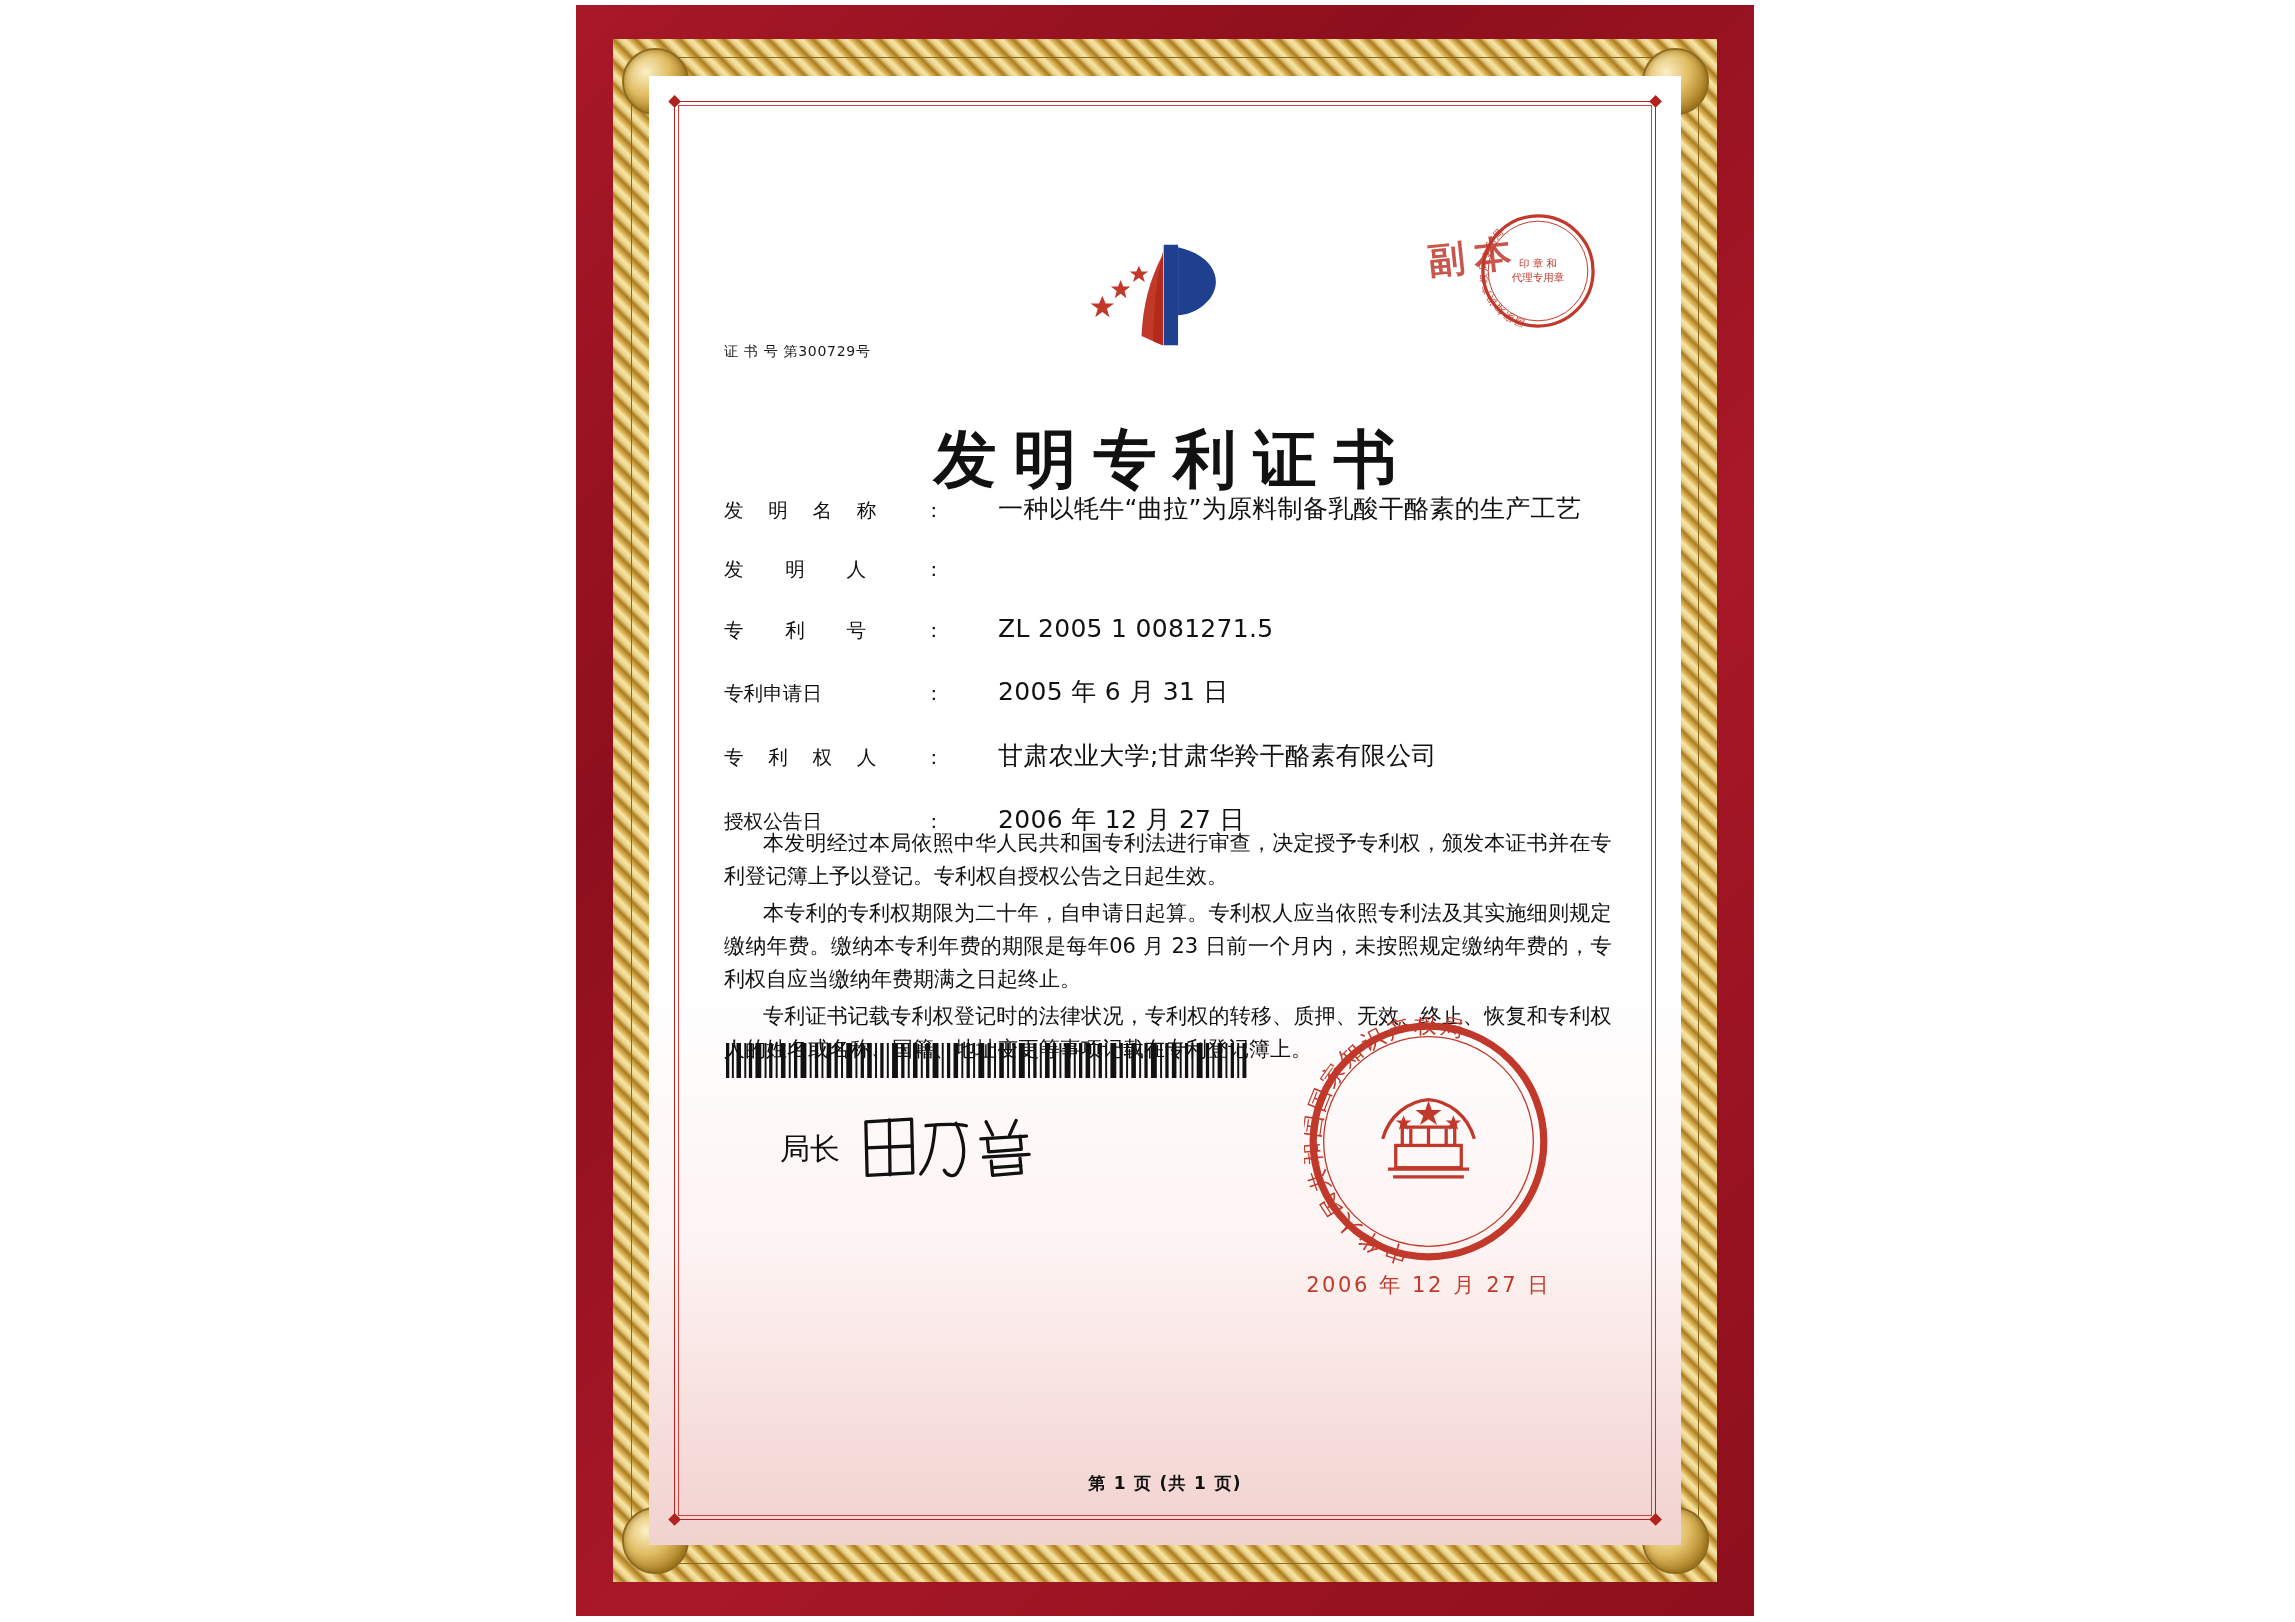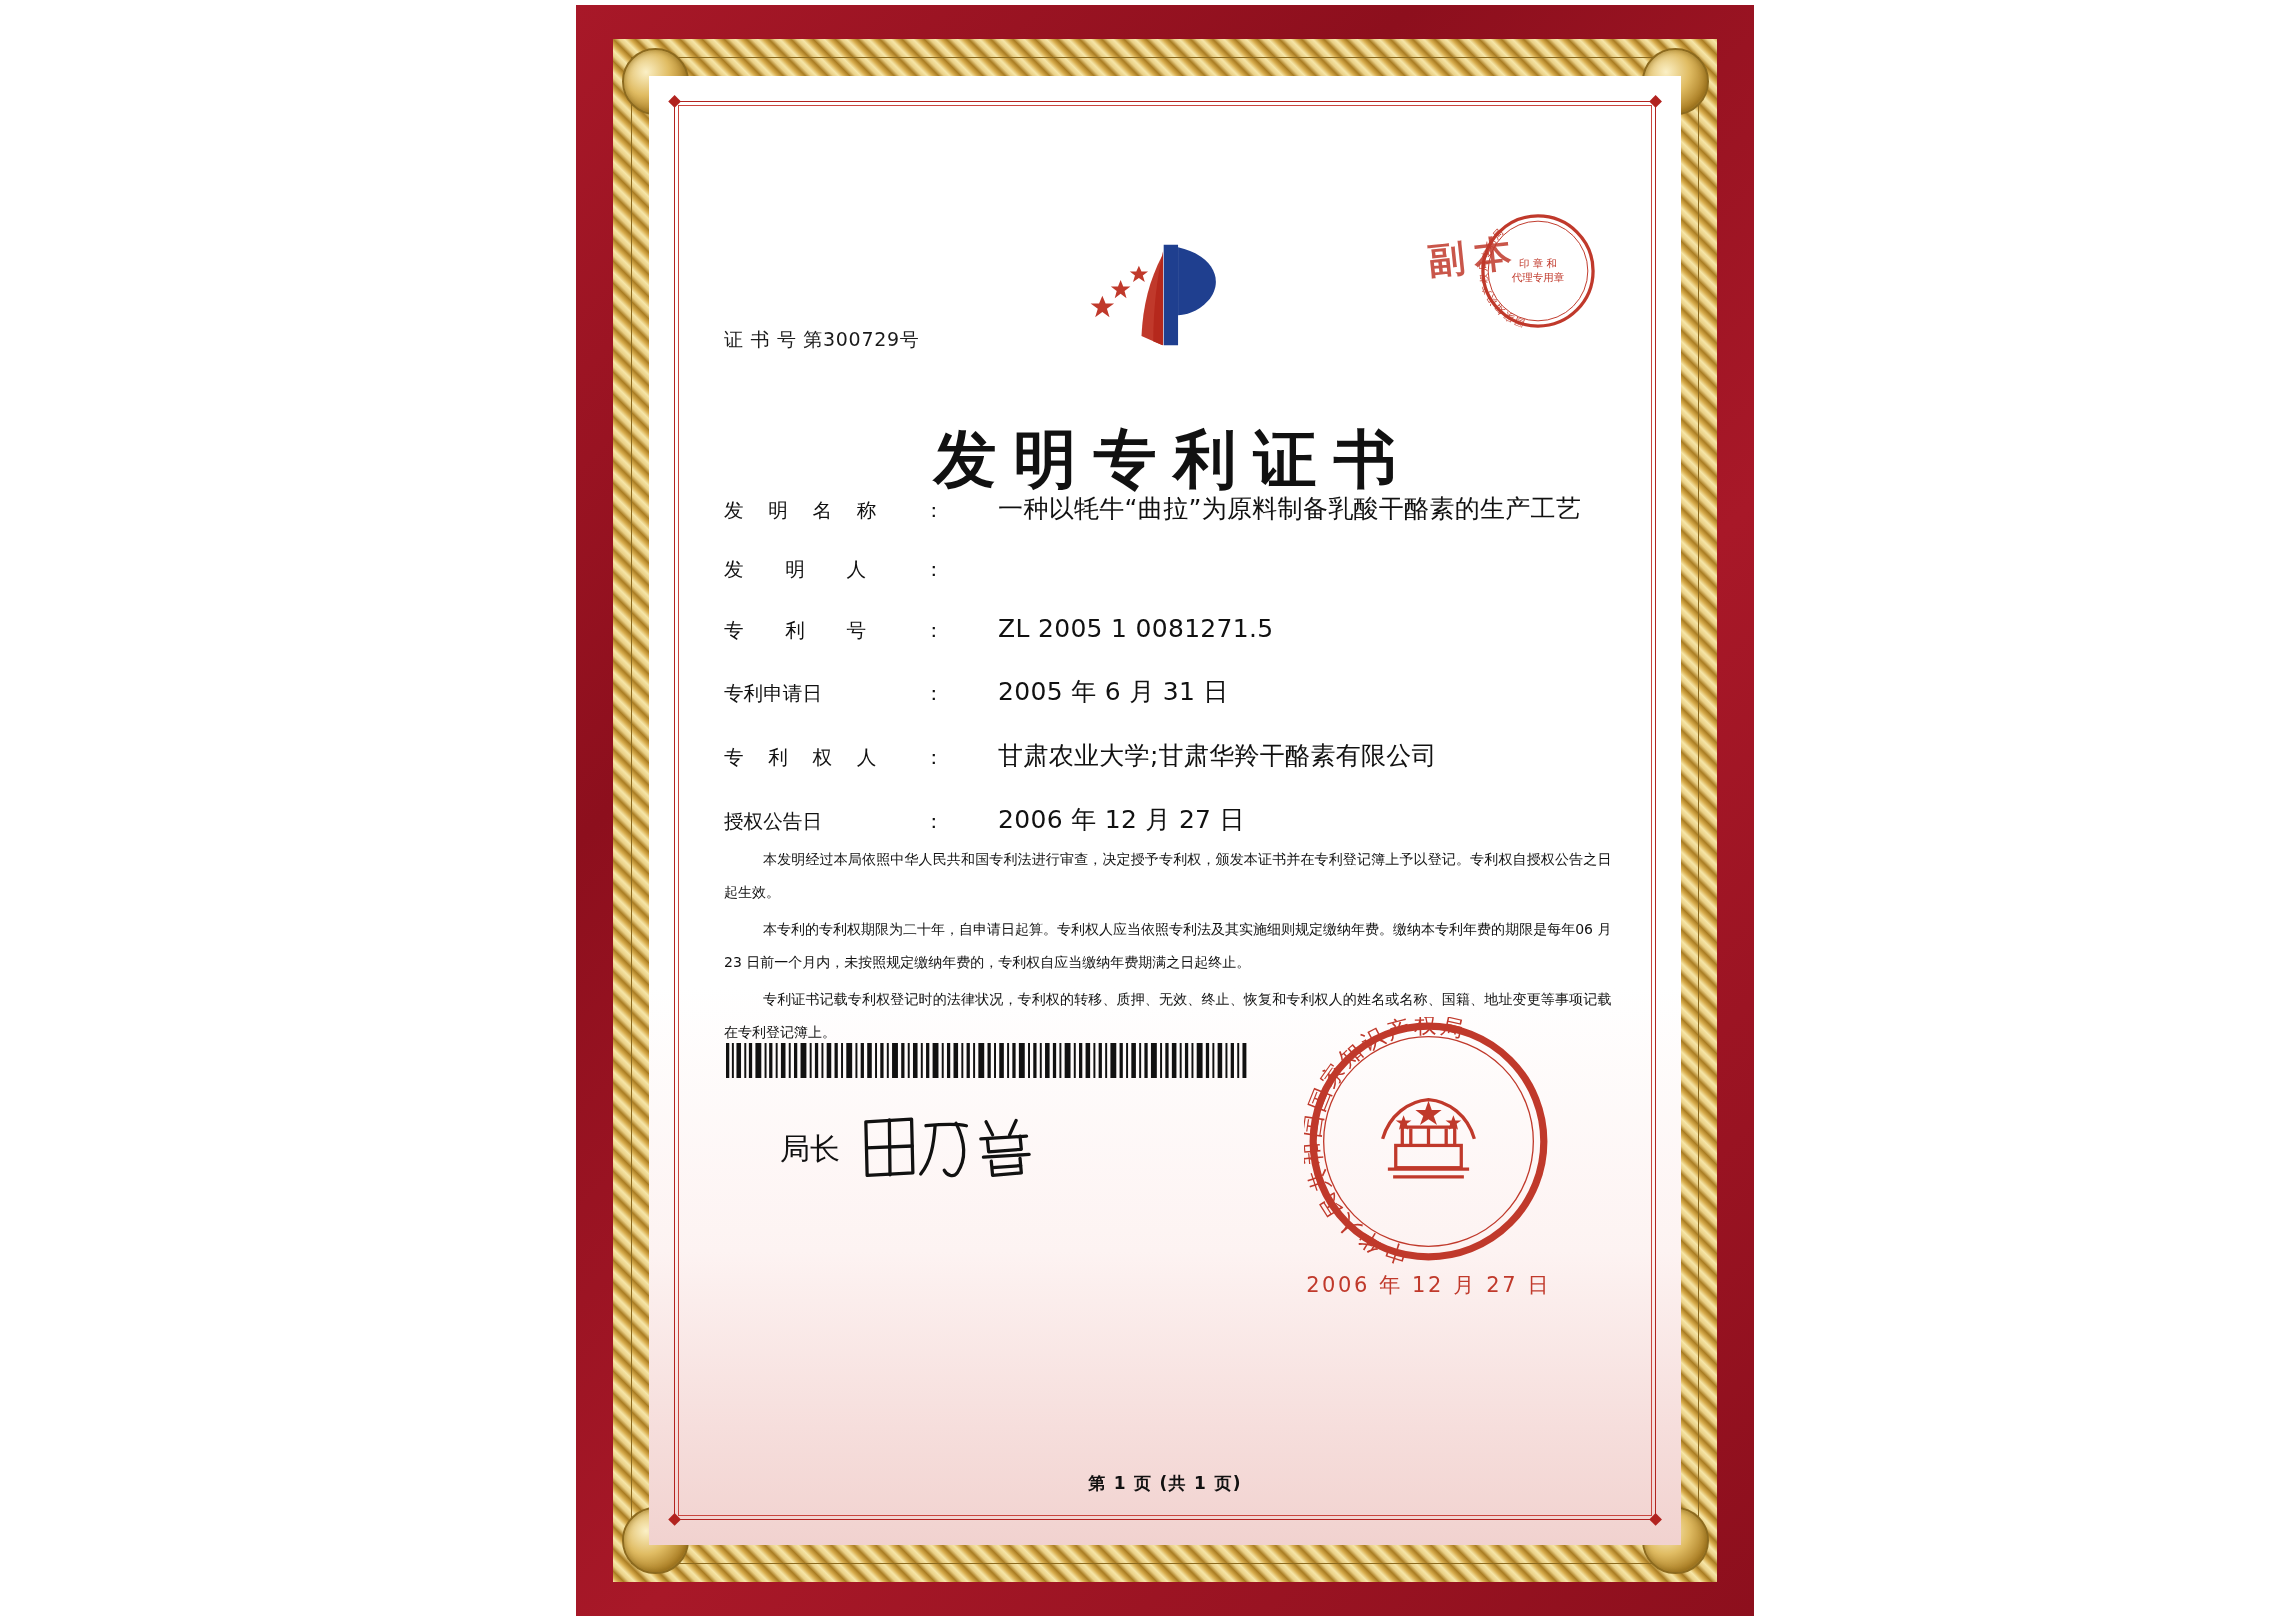--- a/index.html
+++ b/index.html
@@ -112,23 +112,23 @@
   
   #content {
     position: absolute;
     left: 46px; top: 46px; right: 46px; bottom: 42px;
   }
 
   
   #cert-no {
     position: absolute;
     left: 29px;
-    top: 205px;
-    font-family: "DejaVu Sans", sans-serif;
-    font-size: 19px;
+    top: 221px;
+    font-family: "DejaVu Sans", sans-serif;
+    font-size: 14px;
     color: #1a1a1a;
     letter-spacing: 0.7px;
     white-space: nowrap;
   }
 
   
   #logo {
     position: absolute;
     left: 50%;
     top: 111px;
@@ -211,25 +211,24 @@
     letter-spacing: 0.3px;
   }
 
   
   #paragraphs {
     position: absolute;
     left: 29px;
     right: 23.6px;
     top: 705px;
     font-family: "DejaVu Sans", sans-serif;
-    font-size: 14px;
+    font-size: 21px;
     line-height: 33px;
     color: #111;
     text-align: justify;
-    margin-top: 16px;
   }
   #paragraphs p {
     margin: 0 0 3.9px 0;
     text-indent: 39px;
   }
 
   
   #barcode {
     position: absolute;
     left: 31px;

